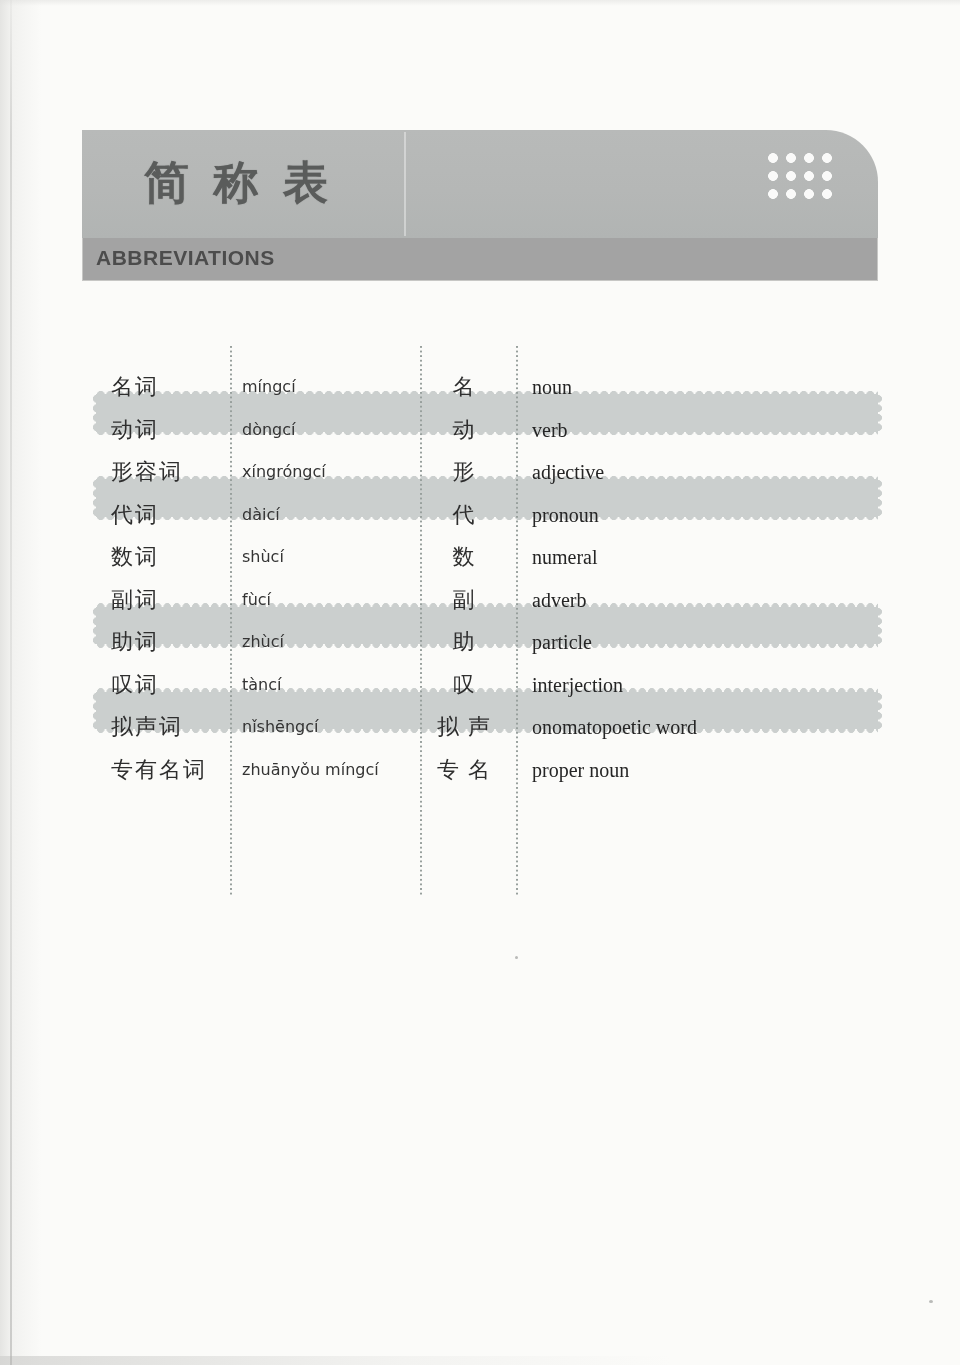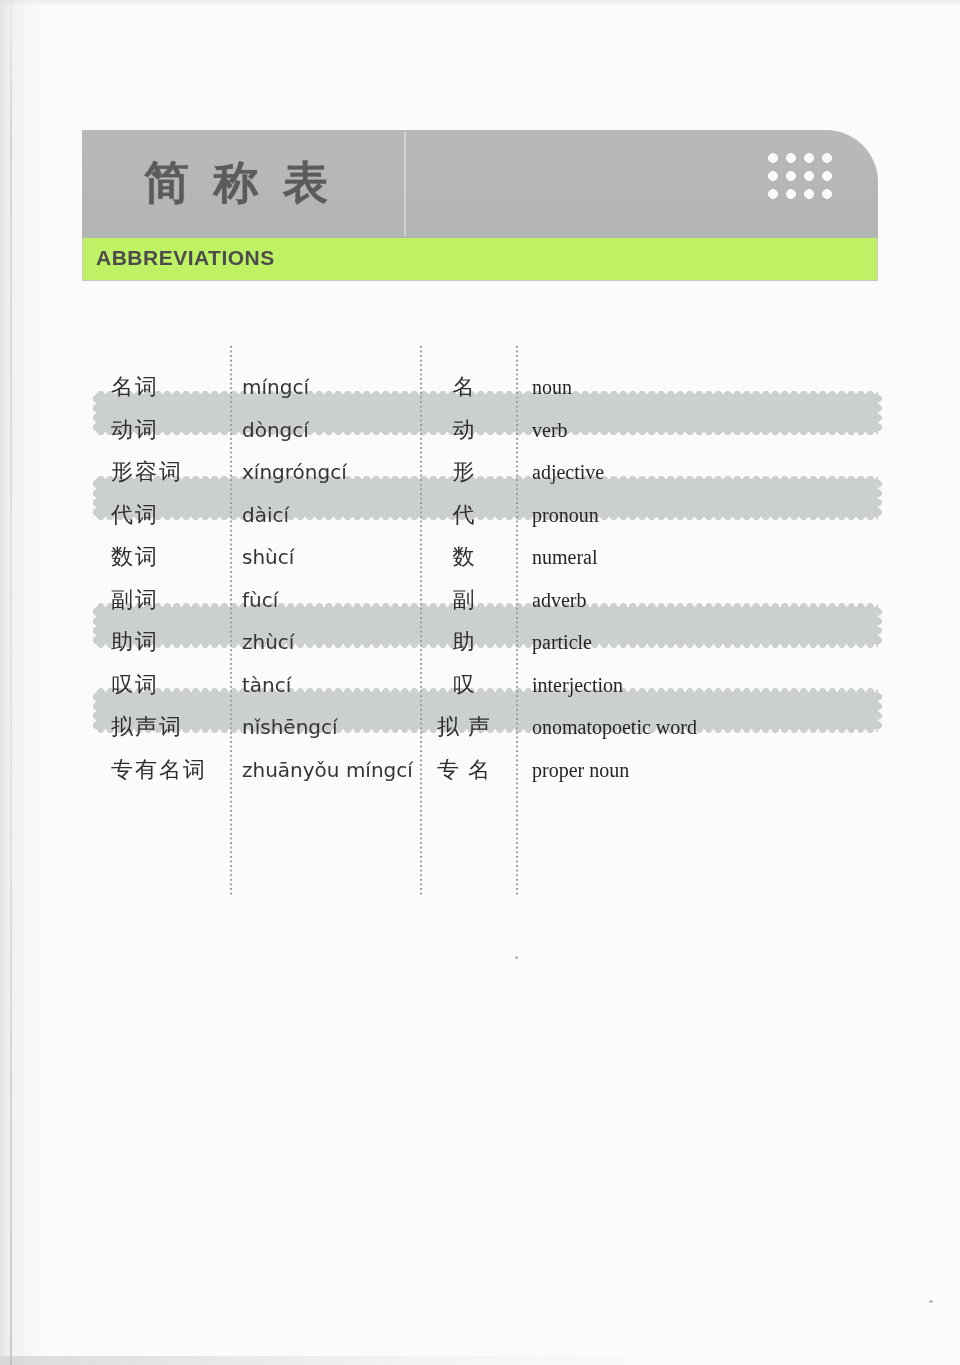--- a/index.html
+++ b/index.html
@@ -59,21 +59,21 @@
     white-space:nowrap;
     margin-left:48px;
   }
   .dot-grid{
     position:absolute;left:682px;top:19px;width:72px;height:54px;
     background-image:radial-gradient(circle at 9px 9px,#fafaf9 4.6px,rgba(250,250,249,0) 5.2px);
     background-size:18px 18px;background-repeat:repeat;
   }
   .abbr-strip{
     position:absolute;left:82px;top:238px;width:796px;height:43px;z-index:2;
-    background:#bef264;
+    background:#a3a3a3;
     border:1px solid #c7c7c5;border-top:none;
   }
   .abbr-strip .subtitle{
     position:absolute;left:13px;top:8px;
     font-weight:700;font-size:21px;letter-spacing:.5px;color:#4c4c4c;
     font-family:"Liberation Sans",sans-serif;
   }
 
   
   .abbr-table{
@@ -103,21 +103,21 @@
   .sr{
     right:-3.5px;
     background-image:radial-gradient(circle at -0.3px 4.75px,var(--band-gray) 3.6px,rgba(0,0,0,0) 4.1px);
     background-size:3.5px 9.5px;background-repeat:repeat-y;
   }
   .cell{
     position:absolute;top:17px;height:42.5px;line-height:42.5px;
     white-space:nowrap;z-index:3;color:var(--text-dark);
   }
   .c-cn{left:15px;font-family:"Liberation Serif","DejaVu Serif",serif;font-size:22px;letter-spacing:2px;}
-  .c-py{left:146px;font-family:"DejaVu Sans",sans-serif;font-size:20px;color:#343434;}
+  .c-py{left:146px;font-family:"DejaVu Sans",sans-serif;font-size:16px;color:#343434;}
   .c-ab{left:324px;width:96px;text-align:center;font-family:"Liberation Serif","DejaVu Serif",serif;font-size:22px;letter-spacing:9px;}
   .c-en{left:436px;font-family:Liberation Serif, serif;font-size:20px;color:#252525;}
   .vline{
     position:absolute;top:-3px;height:550px;width:2px;z-index:2;
     background-image:radial-gradient(circle at 0.9px 1.1px,var(--dot-line) 0.95px,rgba(0,0,0,0) 1.2px);
     background-size:2px 4.6px;background-repeat:repeat-y;
   }
   .vline1{left:134px;}
   .vline2{left:324px;}
   .vline3{left:420px;}

